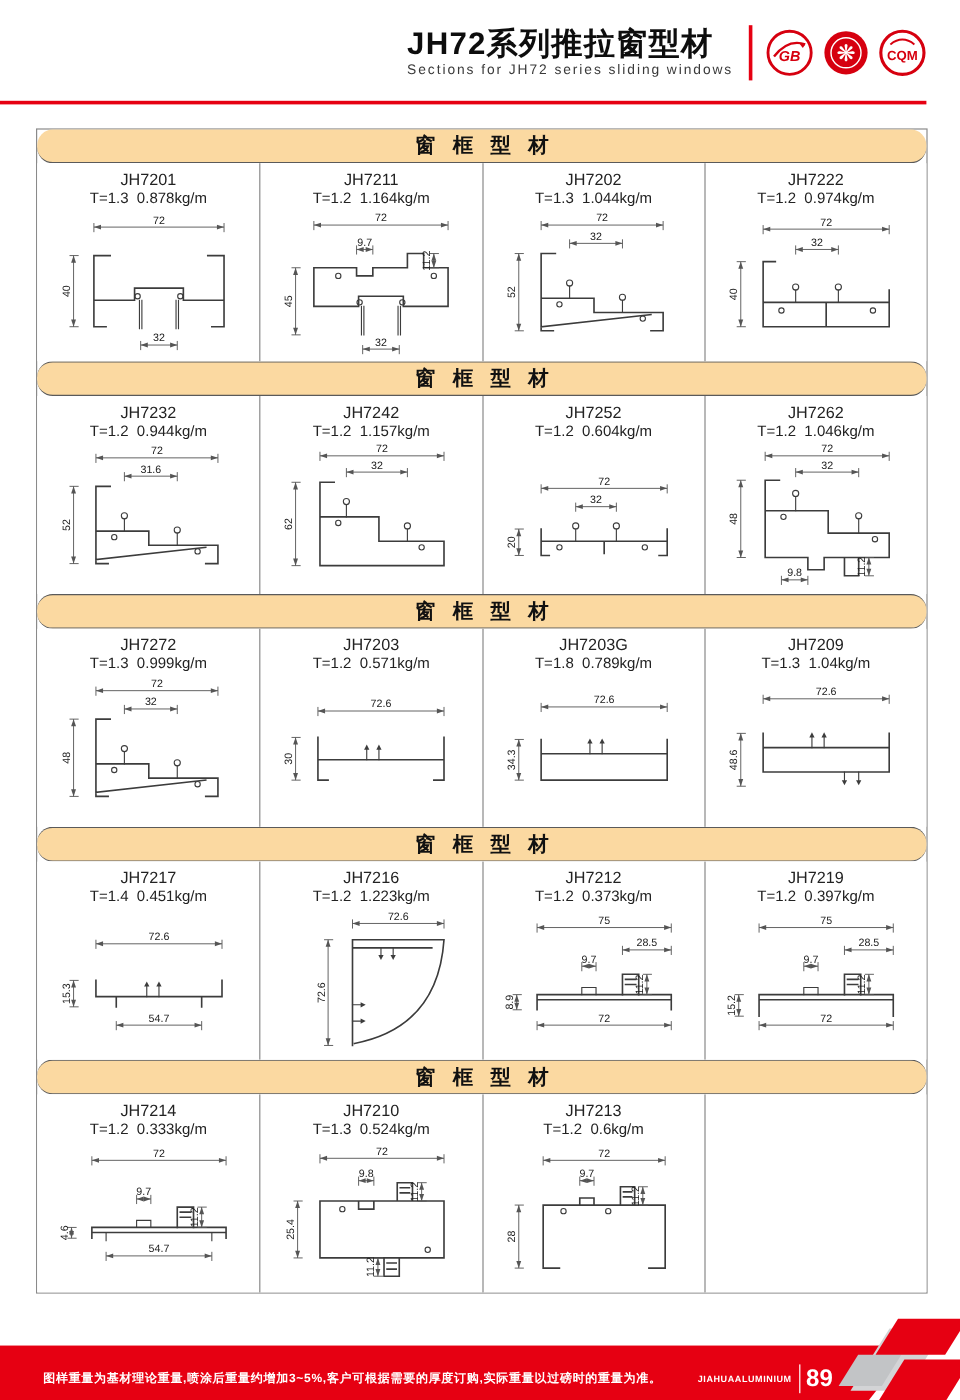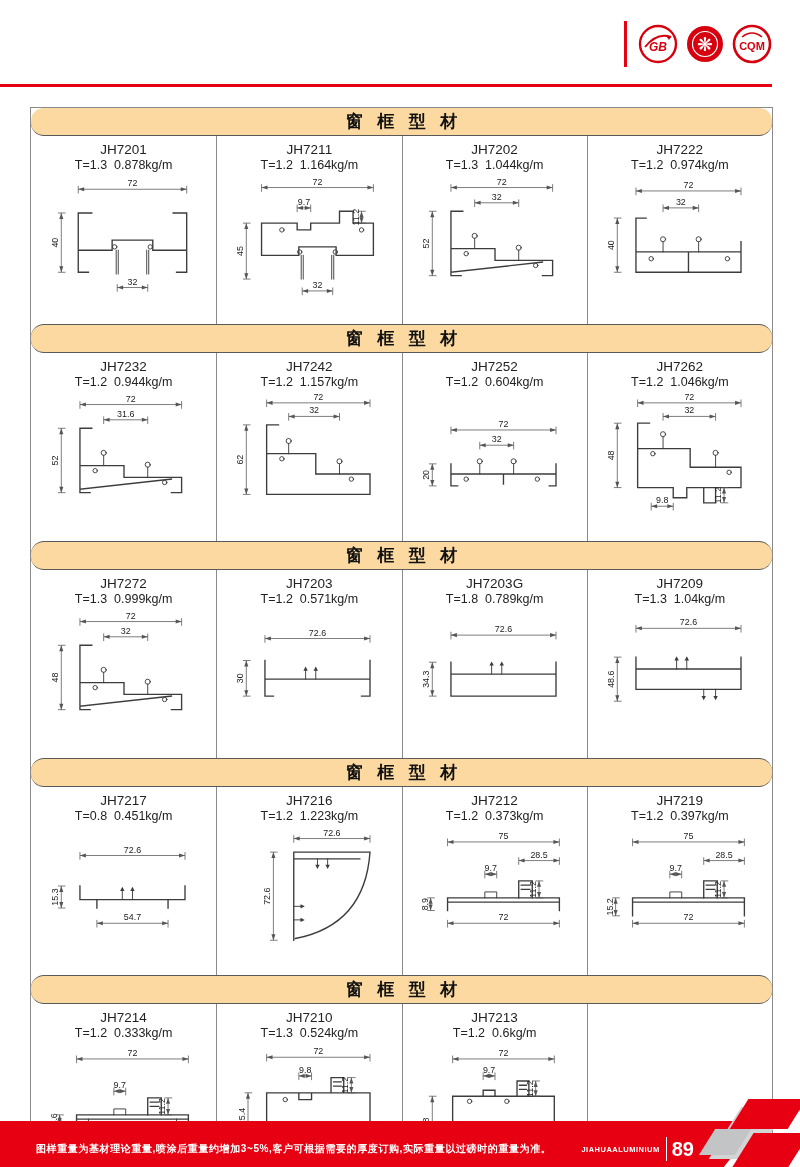--- a/index.html
+++ b/index.html
@@ -17,21 +17,21 @@
   .logo{width:40px;height:40px;display:block;}
   .red-rule{position:absolute;top:84px;left:0;width:772px;height:3px;background:var(--red);}
 
   
   .catalog{position:absolute;top:107px;left:30px;width:741px;border:1px solid var(--line);background:#fff;}
   .banner{height:27px;display:flex;align-items:center;justify-content:center;background:var(--tan);
           border-top:1px solid #5a5a5a;border-bottom:1px solid #5a5a5a;
           font-size:17px;font-weight:bold;color:#111;letter-spacing:0.85em;text-indent:0.85em;border-radius:13px;}
   .sec:first-child .banner{border-top:none;}
   .cells{display:grid;grid-template-columns:repeat(4,1fr);}
-  .cell{height:188px;box-sizing:border-box;padding-top:6px;overflow:hidden;background:#fff;}
+  .cell{height:165px;box-sizing:border-box;padding-top:6px;overflow:hidden;background:#fff;}
   .cell + .cell{border-left:1px solid var(--line);}
   .code{text-align:center;font-size:13.5px;color:#222;white-space:pre;}
   .spec{text-align:center;font-size:12.5px;color:#222;white-space:pre;margin-top:1px;}
   .draw{display:block;margin:2px auto 0;width:176px;height:122px;}
 
   
   .p{fill:none;stroke:#3c3c3c;stroke-width:1.6;stroke-linecap:square;}
   .ph{fill:none;stroke:#3c3c3c;stroke-width:1.1;stroke-linecap:square;}
   .d{stroke:#555;stroke-width:0.9;}
   .df{fill:#555;}
@@ -58,20 +58,24 @@
   .d2{left:12px;top:30px;width:36px;height:26px;background:#c2c4c6;}
   .d1{left:44px;top:0;width:58px;height:30px;background:var(--red);}
   .d3{left:48px;top:34px;width:56px;height:34px;background:var(--red);}
 </style>
 </head>
 <body>
 
 <div class="page">
 
   <header class="hdr">
+    <div class="title-block">
+      <div class="title">JH72系列推拉窗型材</div>
+      <div class="subtitle">Sections for JH72 series sliding windows</div>
+    </div>
     <div class="hdr-divider"></div>
     <div class="logos">
       <svg class="logo" viewBox="0 0 40 40">
         <circle cx="20" cy="20" r="18" fill="#fff" stroke="#D6000F" stroke-width="2.4"></circle>
         <path d="M7,23 Q19,8 33,13" fill="none" stroke="#D6000F" stroke-width="2"></path>
         <path d="M33,13 l-5,-1 3,4 z" fill="#D6000F"></path>
         <text x="20" y="27" text-anchor="middle" font-size="12" font-weight="bold" font-style="italic" fill="#D6000F" font-family="Liberation Sans, sans-serif">GB</text>
       </svg>
       <svg class="logo" viewBox="0 0 40 40">
         <circle cx="20" cy="20" r="18" fill="#D6000F"></circle>
@@ -492,21 +496,21 @@
             </svg>
   </div>
 </div>
   </section>
 
   <section class="sec">
     <div class="banner">窗框型材</div>
     <div class="cells">
   <div class="cell">
     <div class="code">JH7217</div>
-    <div class="spec">T=0.8  0.451kg/m</div>
+    <div class="spec">T=1.4  0.451kg/m</div>
     <svg class="draw" viewBox="0 0 180 144">
               <path d="M38,72V88H162V72 M58,88V98 M142,88V98" class="p"></path>
               <line x1="88" y1="88" x2="88" y2="76" class="ph"></line>
               <path d="M88,73l-2.6,5h5.2z" class="df2"></path>
               <line x1="100" y1="88" x2="100" y2="76" class="ph"></line>
               <path d="M100,73l-2.6,5h5.2z" class="df2"></path>
               <line x1="38" y1="36" x2="162" y2="36" class="d"></line>
               <line x1="38" y1="32" x2="38" y2="41" class="d"></line>
               <line x1="162" y1="32" x2="162" y2="41" class="d"></line>
               <path d="M0,0L7,-2.4L7,2.4Z" class="df" transform="translate(38,36) rotate(0)"></path>

